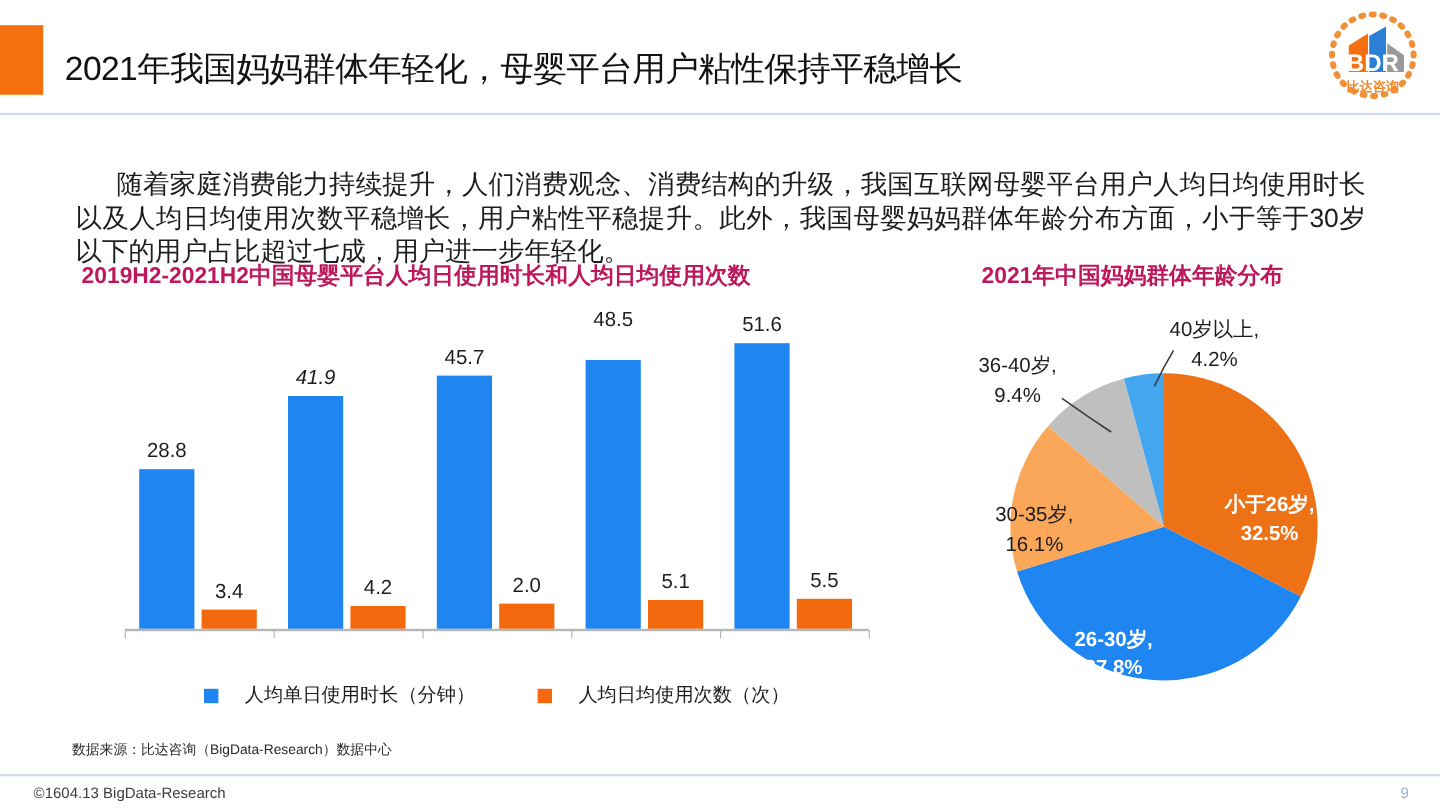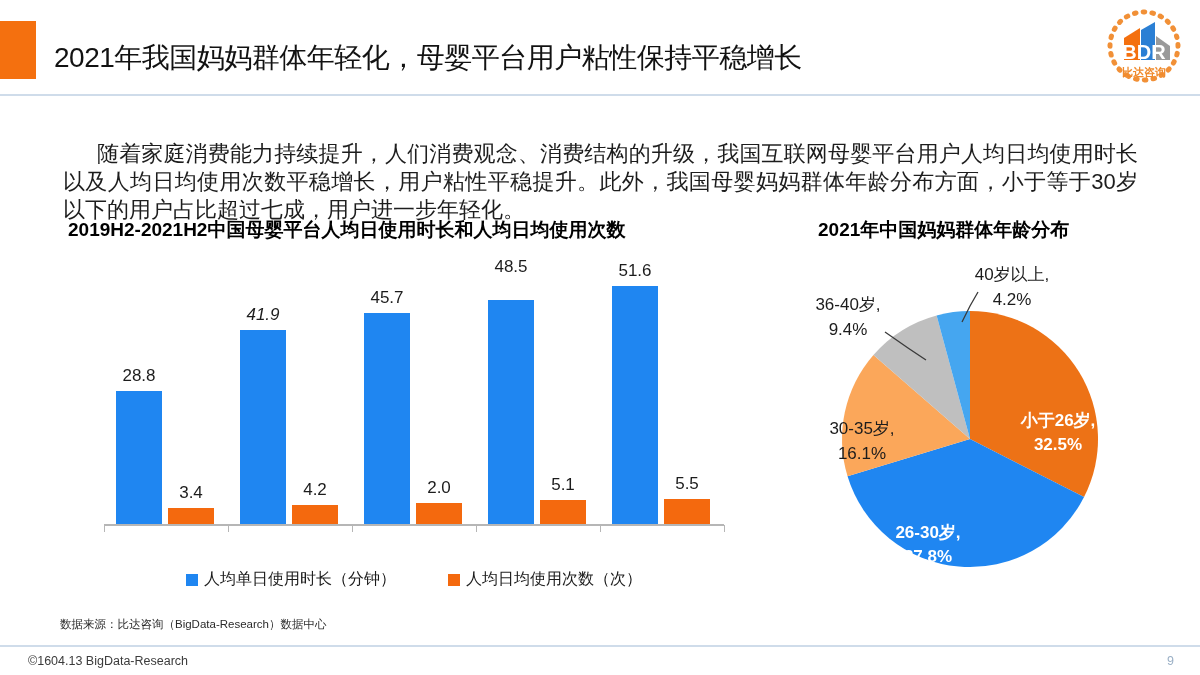--- a/index.html
+++ b/index.html
@@ -64,21 +64,21 @@
     color: #1d1d1d;
     text-align: justify;
     text-indent: 34px;
   }
 
   
   .section-title {
     position: absolute;
     font-size: 19px;
     font-weight: bold;
-    color: #000000;
+    color: #be185d;
     white-space: nowrap;
   }
   #bar-title { left: 68px; top: 217px; }
   #pie-title { left: 818px; top: 217px; }
 
   
   #bar-chart {
     position: absolute;
     left: 68px; top: 256px;
     width: 680px; height: 345px;
@@ -138,21 +138,21 @@
   #legend {
     position: absolute;
     left: 36px; top: 313px;
     width: 620px;
     display: flex;
     justify-content: center;
     gap: 52px;
     font-size: 16px;
     color: #1c1c1c;
   }
-  .legend-item { display: flex; align-items: center; gap: 6px; white-space: nowrap; }
+  .legend-item { display: flex; align-items: center; gap: 22px; white-space: nowrap; }
   .swatch { width: 12px; height: 12px; display: inline-block; }
   .swatch.blue   { background: #1f86f1; }
   .swatch.orange { background: #f4690e; }
 
   
   #pie-chart {
     position: absolute;
     left: 800px; top: 256px;
     width: 390px; height: 345px;
   }

